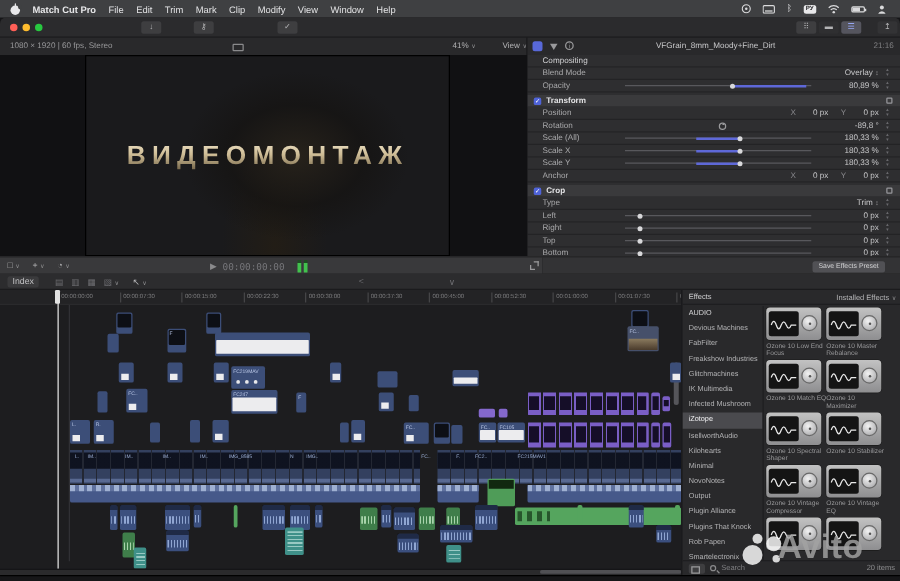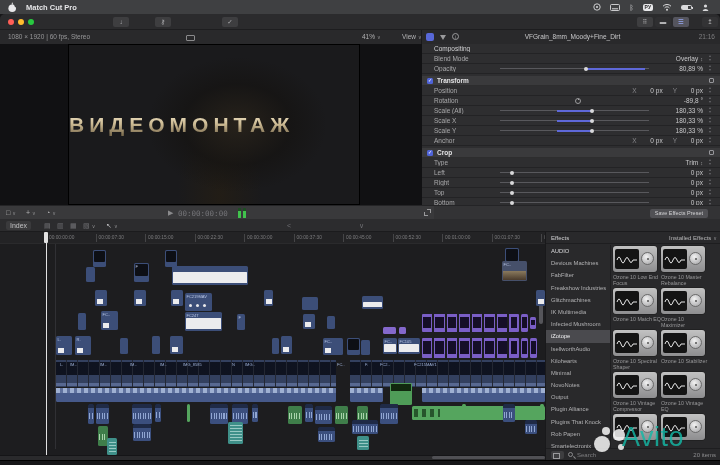--- a/index.html
+++ b/index.html
@@ -43,21 +43,21 @@
   .iinfo{position:absolute;top:3px;width:7px;height:7px;border:1px solid #9a9a9c;border-radius:50%;
          color:#9a9a9c;font-size:5px;line-height:7px;text-align:center;}
 
   
   .viewer{position:absolute;left:0;top:44px;width:422px;height:161px;background:#111113;overflow:hidden;}
   .frame{position:absolute;left:68px;top:0;width:292px;height:161px;background:#1a1a1c;border:1px solid #000;
          overflow:hidden;}
   .palm{position:absolute;inset:0;
         background:radial-gradient(ellipse 120px 90px at 58% 50%, #27221b 0%, rgba(20,18,16,0.6) 45%, rgba(12,12,14,0) 75%),
                    radial-gradient(ellipse 60px 120px at 52% 95%, #221d16 0%, rgba(12,12,14,0) 70%);}
-  .vtitle{position:absolute;left:0;right:0;top:68px;text-align:left;font-size:21px;font-weight:bold;
+  .vtitle{position:absolute;left:0;right:0;top:68px;text-align:center;font-size:21px;font-weight:bold;
           letter-spacing:5px;font-family:"Liberation Sans",sans-serif;
           background:linear-gradient(180deg,#efe4c8 0%,#cdbb94 45%,#6e5f44 100%);
           -webkit-background-clip:text;background-clip:text;color:transparent;
           text-shadow:0 0 1px rgba(0,0,0,0.0);}
 
   
   .inspector{position:absolute;left:422px;top:44px;width:298px;height:161px;background:#2e2e30;overflow:hidden;}
   .ir{display:flex;align-items:center;height:10px;padding:0 6px 0 12px;font-size:6.5px;color:#a8a8aa;
       border-bottom:1px solid rgba(0,0,0,0.22);}
   .ir.t-header{color:#d2d2d4;}
@@ -186,37 +186,48 @@
   .mag::after{content:"";position:absolute;left:4px;top:4px;width:3px;height:1px;background:#8a8a8c;transform:rotate(45deg);}
   .fx-count{margin-left:auto;color:#8e8e90;}
 
   .winbottom{position:absolute;left:0;top:460px;width:720px;height:5px;background:#161618;
              border-top:1px solid #000;border-radius:0 0 5px 5px;}
 
   
   .wm{position:absolute;left:592px;top:418px;width:128px;height:42px;z-index:60;opacity:0.82;}
   .wm-logo{position:absolute;left:2px;top:18px;width:16px;height:16px;border-radius:50%;background:#fff;
            box-shadow:4px -13px 0 -4px #fff,17px -9px 0 -2px #fff,19px 3px 0 -5px #fff;}
-  .wm-text{position:absolute;left:30px;top:4px;font-size:27px;font-weight:normal;color:#14b8a6;
+  .wm-text{position:absolute;left:30px;top:4px;font-size:27px;font-weight:bold;color:#a3a3a3;
            font-family:"Liberation Sans",sans-serif;letter-spacing:0.5px;}
 </style>
 </head>
 <body>
 
 <div id="app">
 
   <div class="menubar">
     <span class="apple">
       <svg width="9" height="11" viewBox="0 0 9 11">
           <circle cx="4.2" cy="6.2" r="3.8" fill="#e8e8ea"></circle>
           <circle cx="8.2" cy="3.6" r="1.8" fill="#3f4042"></circle>
           <rect x="3.8" y="0.6" width="1" height="2.2" rx="0.5" fill="#e8e8ea"></rect>
         </svg>
     </span>
     <span class="mb-app">Match Cut Pro</span>
+    <span class="mb-items">
+        <span class="mb-item">File</span>
+        <span class="mb-item">Edit</span>
+        <span class="mb-item">Trim</span>
+        <span class="mb-item">Mark</span>
+        <span class="mb-item">Clip</span>
+        <span class="mb-item">Modify</span>
+        <span class="mb-item">View</span>
+        <span class="mb-item">Window</span>
+        <span class="mb-item">Help</span>
+      </span>
     <span class="mb-status">
       <svg width="8" height="8" viewBox="0 0 8 8">
           <circle cx="4" cy="4" r="3.2" fill="none" stroke="#dadadc" stroke-width="0.9"></circle>
           <circle cx="4" cy="4" r="1" fill="#dadadc"></circle>
         </svg>
       <svg width="10" height="7" viewBox="0 0 10 7">
           <rect x="0.5" y="0.5" width="9" height="6" rx="1" fill="none" stroke="#dadadc" stroke-width="0.9"></rect>
           <rect x="2" y="4.3" width="6" height="1" fill="#dadadc"></rect>
         </svg>
       <span class="bt">ᛒ</span>

